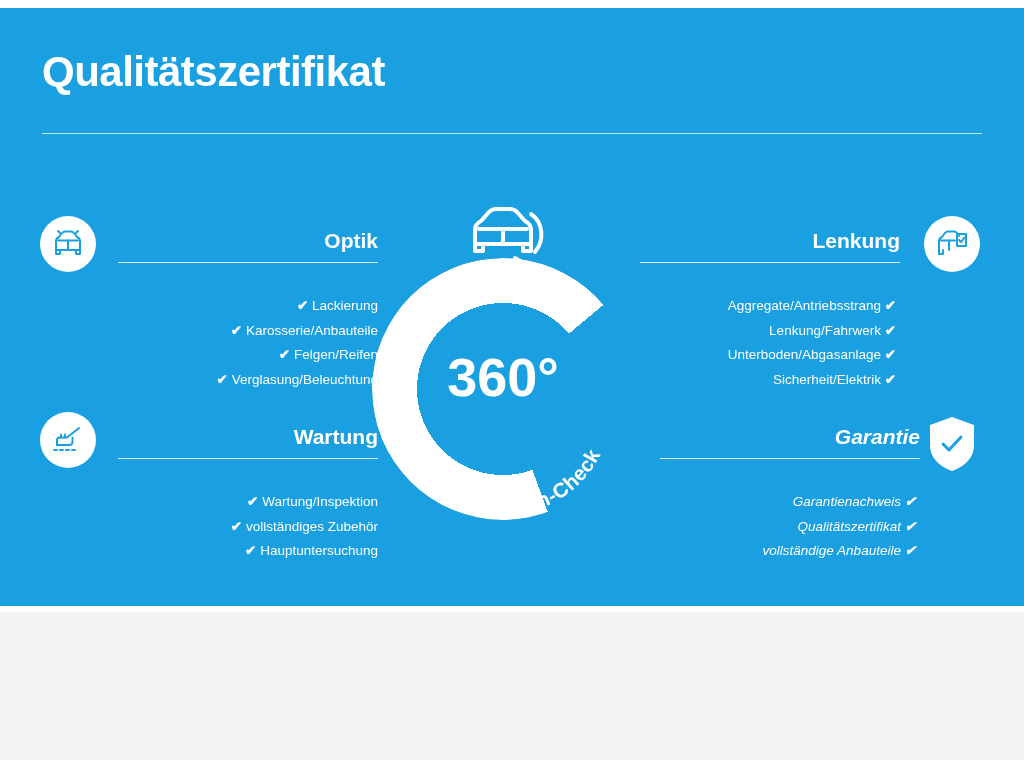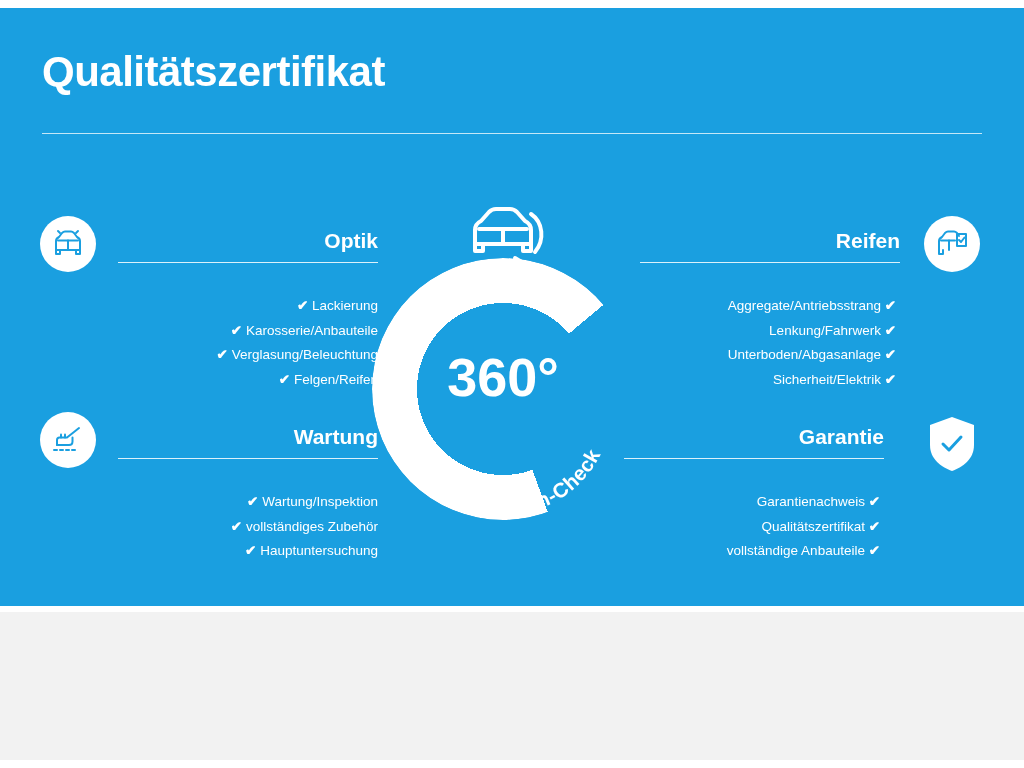--- a/index.html
+++ b/index.html
@@ -215,39 +215,39 @@
         <line x1="27" y1="2" x2="25" y2="4"></line>
       </g>
     </svg>
   </div>
   <div class="section left" style="left:118px; top:228px; width:260px;">
     <div class="sec-head">Optik</div>
     <div class="sec-rule"></div>
     <div class="items">
       <div class="item"><span class="check">✔</span> <span>Lackierung</span></div>
       <div class="item"><span class="check">✔</span> <span>Karosserie/Anbauteile</span></div>
+      <div class="item"><span class="check">✔</span> <span>Felgen/Reifen</span></div>
       <div class="item"><span class="check">✔</span> <span>Verglasung/Beleuchtung</span></div>
-      <div class="item"><span class="check">✔</span> <span>Felgen/Reifen</span></div>
     </div>
   </div>
 
   <div class="icon-circle" style="left:924px; top:216px;">
     <svg width="34" height="30" viewBox="0 0 34 30">
       <g fill="none" stroke="#1a9fe0" stroke-width="2" stroke-linecap="round" stroke-linejoin="round">
         <path d="M4 21 L4 12 C4 10 5 9 7 8 L10 4 C11 3 12 2.5 13 2.5 L19 2.5 C20 2.5 21 3 22 4 L24 7"></path>
         <line x1="6" y1="11.5" x2="20" y2="11.5"></line>
         <line x1="14" y1="11.5" x2="14" y2="21"></line>
         <path d="M4 21 L4 25 L8 25 L8 21"></path>
         <rect x="22" y="5" width="9" height="12"></rect>
         <path d="M24 11 L26 13 L29.5 8.5"></path>
       </g>
     </svg>
   </div>
   <div class="section right" style="left:640px; top:228px; width:260px;">
-    <div class="sec-head">Reifen</div>
+    <div class="sec-head">Lenkung</div>
     <div class="sec-rule"></div>
     <div class="items">
       <div class="item"><span>Aggregate/Antriebsstrang</span> <span class="check">✔</span></div>
       <div class="item"><span>Lenkung/Fahrwerk</span> <span class="check">✔</span></div>
       <div class="item"><span>Unterboden/Abgasanlage</span> <span class="check">✔</span></div>
       <div class="item"><span>Sicherheit/Elektrik</span> <span class="check">✔</span></div>
     </div>
   </div>
 
   <div class="icon-circle" style="left:40px; top:412px;">
@@ -273,21 +273,21 @@
       <div class="item"><span class="check">✔</span> <span>Hauptuntersuchung</span></div>
     </div>
   </div>
 
   <div class="icon-shield" style="left:924px; top:414px;">
     <svg width="50" height="58" viewBox="0 0 50 58">
       <path d="M25 2 L47 10 L47 30 C47 44 36 52 25 56 C14 52 3 44 3 30 L3 10 Z" fill="#ffffff"></path>
       <path d="M16 29 L22 35 L34 22" fill="none" stroke="#1a9fe0" stroke-width="3" stroke-linecap="round" stroke-linejoin="round"></path>
     </svg>
   </div>
-  <div class="section right" style="left:624px; top:424px; width:260px;">
+  <div class="section right" style="left:660px; top:424px; width:260px;font-style:italic;">
     <div class="sec-head">Garantie</div>
     <div class="sec-rule"></div>
     <div class="items">
       <div class="item"><span>Garantienachweis</span> <span class="check">✔</span></div>
       <div class="item"><span>Qualitätszertifikat</span> <span class="check">✔</span></div>
       <div class="item"><span>vollständige Anbauteile</span> <span class="check">✔</span></div>
     </div>
   </div>
 
   <div class="footer-sep"></div>

